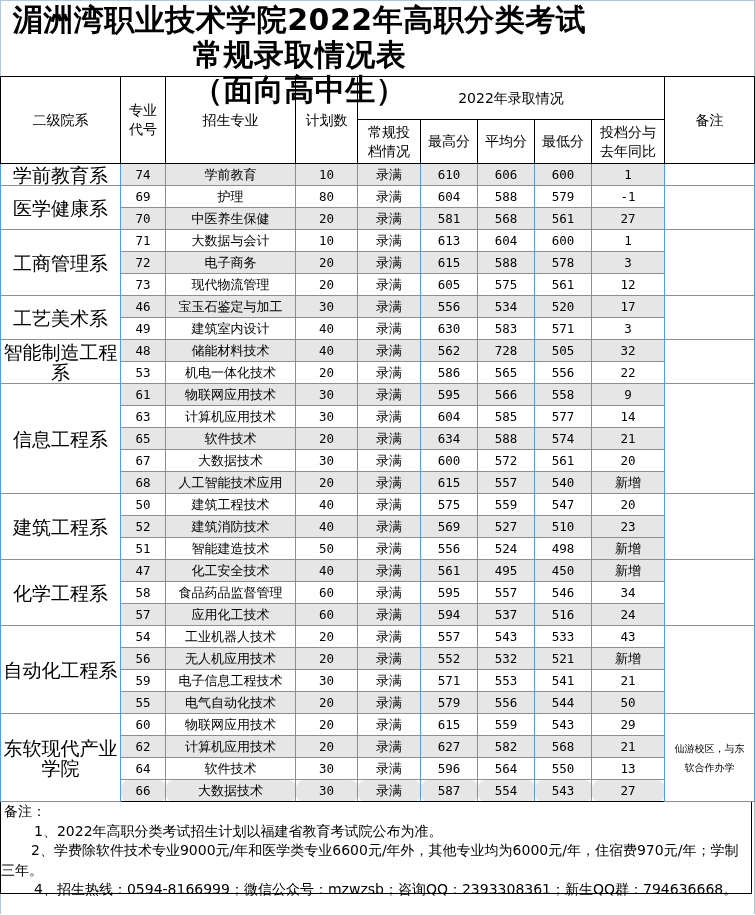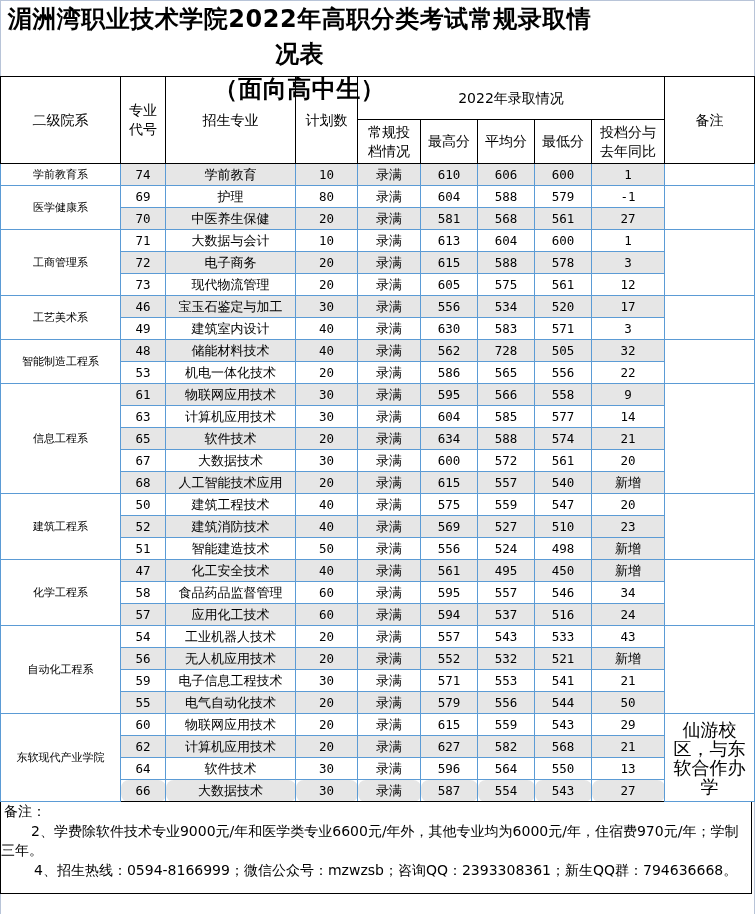--- a/index.html
+++ b/index.html
@@ -1,34 +1,34 @@
 <!DOCTYPE html>
 <html><head>
 <meta charset="utf-8">
 <style>
   html, body { margin: 0; padding: 0; background: #ffffff; }
   body { width: 755px; height: 915px; position: relative; overflow: hidden;
          font-family: "DejaVu Sans", "Liberation Sans", sans-serif; color: #000; }
   .frame { position: absolute; left: 0; top: 0; width: 753px; height: 913px;
            border: 1px solid #b8c4d8; border-bottom: none; }
   .title { position: absolute; left: 0; top: 2px; width: 599px; text-align: center;
-           font-weight: bold; font-size: 24px; line-height: 35px; letter-spacing: 0.5px; }
+           font-weight: bold; font-size: 30px; line-height: 35px; letter-spacing: 0.5px; }
   .title .l2 { display: block; }
   table.main { position: absolute; left: 0; top: 76px; border-collapse: collapse;
                table-layout: fixed; width: 754px; font-size: 13px; }
   table.main td { padding: 0; text-align: center; vertical-align: middle;
                   border: 1px solid #5b9bd5; height: 21px; line-height: 14px;
                   white-space: nowrap; overflow: hidden; }
   table.main thead td { border: 1px solid #000; font-size: 14px; line-height: 19px; white-space: normal; }
   table.main thead tr.h1 td.top { height: 42px; }
   table.main thead tr.h2 td { height: 43px; }
   .num { font-family: "DejaVu Sans Mono", "Liberation Mono", monospace; font-size: 12.5px; }
   .g { background: #e6e6e6; }
-  td.dept { white-space: normal !important; font-size: 11px; line-height: 20px !important; }
-  td.remark { white-space: normal !important; font-size: 18px; line-height: 19px !important; }
+  td.dept { white-space: normal !important; font-size: 19px; line-height: 20px !important; }
+  td.remark { white-space: normal !important; font-size: 10px; line-height: 19px !important; }
   tbody tr:last-child td { border-bottom: 1px solid #000; border-radius: 8px; }
   .notes { position: absolute; left: 0; top: 802px; width: 752px; height: 92px;
            border: 1px solid #000; border-top: none; font-size: 14px; line-height: 19.5px;
            box-sizing: border-box; padding-left: 3px; }
   .notes p { margin: 0; white-space: nowrap; }
   .notes .ind { padding-left: 30px; }
   .notes .wrap { white-space: normal; text-indent: 30px; margin-left: -3px; padding-left: 0; }
 </style>
 </head>
 <body>
@@ -379,15 +379,16 @@
         <td class="num g">587</td>
         <td class="num g">554</td>
         <td class="num g">543</td>
         <td class="num g">27</td>
       </tr>
     </tbody>
 </table>
 
 <div class="notes">
   <p>备注：</p>
+  <p class="ind">1、2022年高职分类考试招生计划以福建省教育考试院公布为准。</p>
   <p class="wrap">2、学费除软件技术专业9000元/年和医学类专业6600元/年外，其他专业均为6000元/年，住宿费970元/年；学制三年。</p>
   <p class="ind">4、招生热线：0594-8166999；微信公众号：mzwzsb；咨询QQ：2393308361；新生QQ群：794636668。</p>
 </div>
 
 </body></html>

